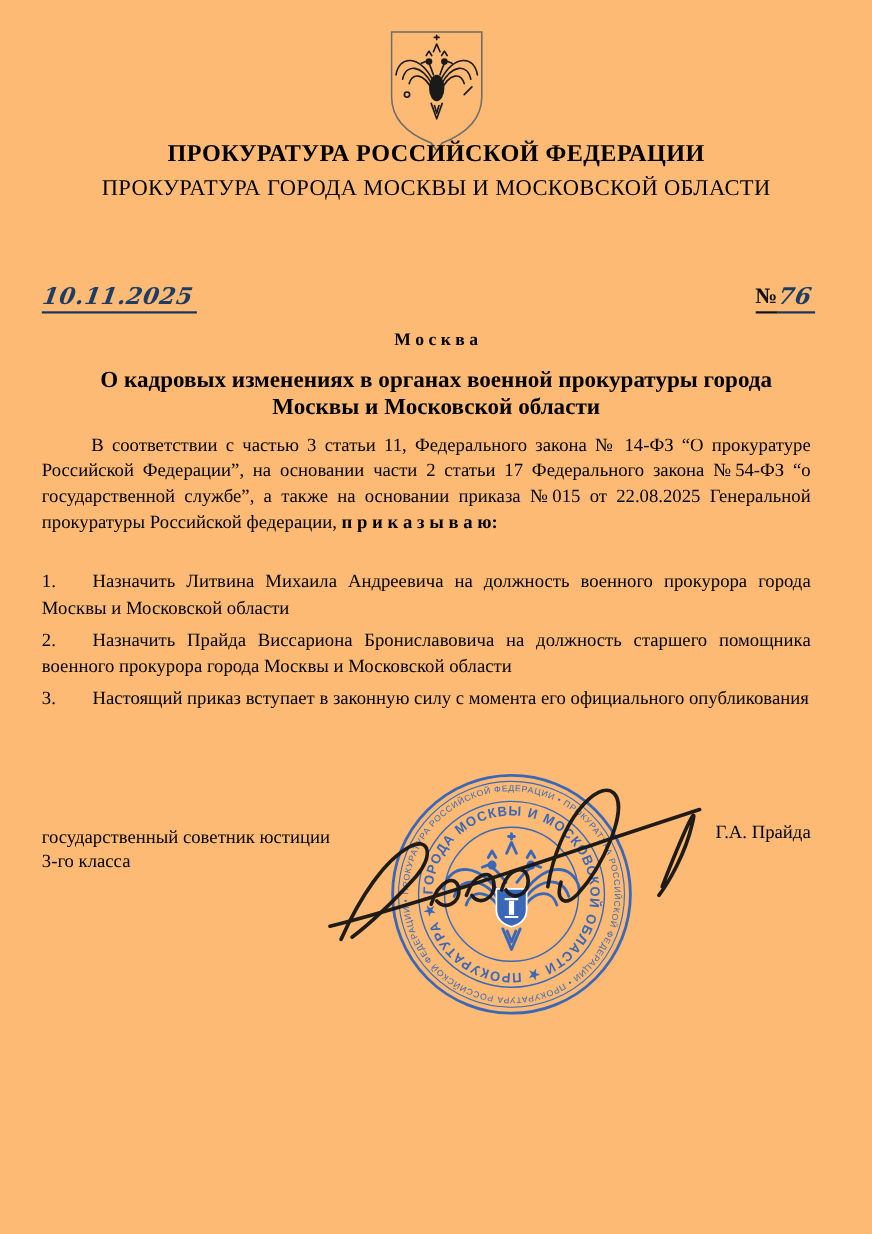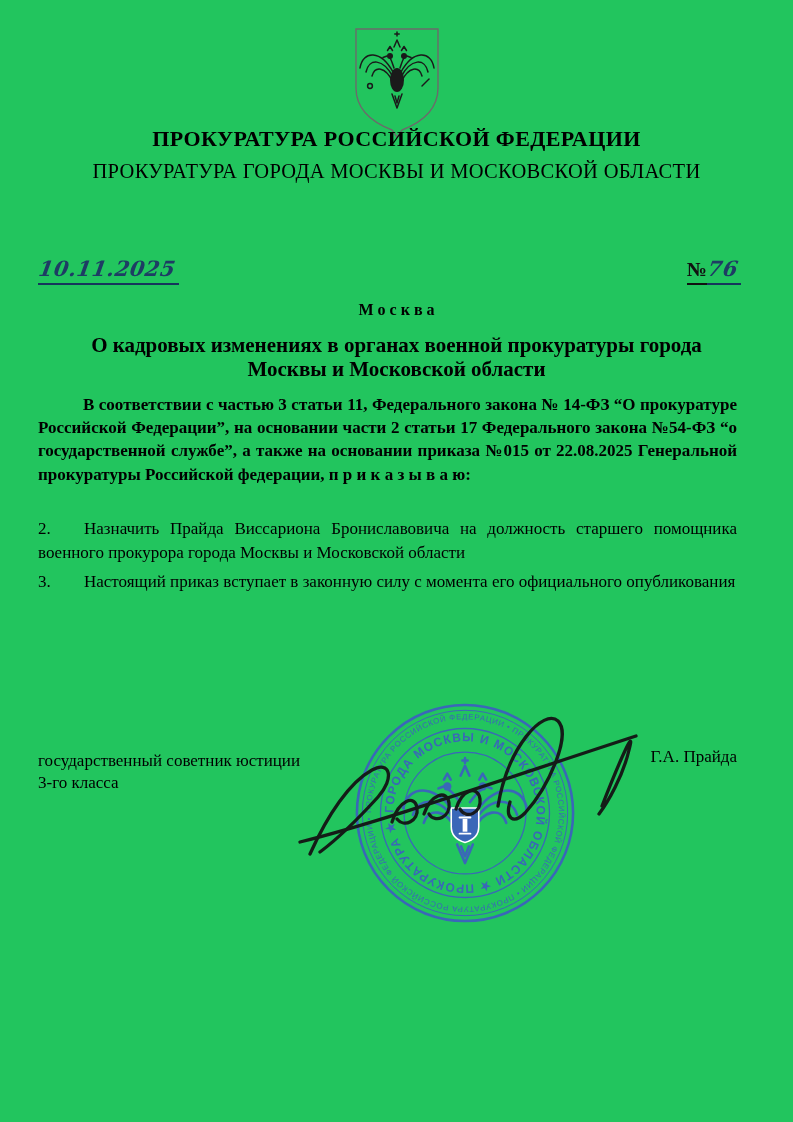--- a/index.html
+++ b/index.html
@@ -1,36 +1,36 @@
 <!DOCTYPE html>
 <html><head>
 <meta charset="utf-8">
 <style>
   html,body{margin:0;padding:0;background:#ffffff;}
-  .page{position:relative;width:793px;height:1122px;margin:0 auto;background:#22c55e;
+  .page{position:relative;width:793px;height:1122px;margin:0 auto;background:#fdba74;
         font-family:"Liberation Serif","DejaVu Serif",serif;color:#000;overflow:hidden;}
   .abs{position:absolute;}
   .center{left:0;width:100%;text-align:center;}
   .gerb{top:26px;left:50%;transform:translateX(-50%);width:92px;height:118px;}
   .h1{top:126px;font-size:22px;font-weight:bold;letter-spacing:.4px;}
   .h2{top:160px;font-size:20.5px;letter-spacing:.3px;}
   .doctype{top:210px;font-size:20px;font-weight:bold;letter-spacing:3px;}
   .meta{top:256px;left:38px;right:52px;display:flex;justify-content:space-between;align-items:flex-end;}
   .scriptnum{font-style:italic;font-weight:bold;color:#1e3c64;font-size:21px;letter-spacing:.5px;
              font-family:"DejaVu Serif",serif;}
   .u-blue{display:inline-block;border-bottom:2.5px solid #16355c;padding:0 3px 2px 1px;}
   .skew{display:inline-block;transform:skewX(-9deg);}
   .no-sign{font-size:20px;font-weight:bold;color:#111;display:inline-block;
            border-bottom:2.5px solid #111;padding-bottom:2px;}
   .numwrap{display:flex;align-items:flex-end;}
   .city{top:301px;font-size:16px;font-weight:bold;}
   .subject{top:334px;left:62px;right:62px;text-align:center;font-weight:bold;
            font-size:21px;line-height:23.5px;}
   .preamble{top:393px;left:38px;right:56px;margin:0;text-align:justify;
-            font-size:17px;line-height:23.2px;text-indent:45px;font-weight:bold;}
+            font-size:17px;line-height:23.2px;text-indent:45px;}
   .orders{top:517px;left:38px;right:56px;}
   .order{margin:0 0 6px 0;text-align:justify;font-size:17px;line-height:23.5px;}
   .onum{display:inline-block;width:46px;}
   .sig{top:694px;left:0;width:100%;height:280px;}
   .sig-left{position:absolute;left:38px;top:50px;font-size:17px;line-height:22px;}
   .sig-left .block2{margin-top:6px;}
   .sig-name{position:absolute;right:56px;top:53px;font-size:17px;}
   .stamp{position:absolute;left:352px;top:6px;width:226px;height:226px;}
   .stamp text{font-family:"Liberation Sans",sans-serif;}
   .stamp-big{font-size:12.5px;font-weight:bold;letter-spacing:1.2px;fill:#3a67b8;}
@@ -84,20 +84,21 @@
     </span>
   </div>
 
   <div class="abs center city">М о с к в а</div>
 
   <div class="abs subject">О кадровых изменениях в органах военной прокуратуры города Москвы и Московской области</div>
 
   <p class="abs preamble"><span>В соответствии с частью 3 статьи 11, Федерального закона № 14-ФЗ “О прокуратуре Российской Федерации”, на основании части 2 статьи 17 Федерального закона №54-ФЗ “о государственной службе”, а также на основании приказа №015 от 22.08.2025 Генеральной прокуратуры Российской федерации, </span><b>п р и к а з ы в а ю:</b></p>
 
   <div class="abs orders">
+    <p class="order"><span class="onum">1.</span><span>Назначить Литвина Михаила Андреевича на должность военного прокурора города Москвы и Московской области</span></p>
     <p class="order"><span class="onum">2.</span><span>Назначить Прайда Виссариона Брониславовича на должность старшего помощника военного прокурора города Москвы и Московской области</span></p>
     <p class="order"><span class="onum">3.</span><span>Настоящий приказ вступает в законную силу с момента его официального опубликования</span></p>
   </div>
 
   <div class="abs sig">
 
     <svg class="stamp" viewBox="0 0 230 230">
       <defs>
         <path id="ringOuter" d="M115,115 m-95.5,0 a95.5,95.5 0 1,1 191,0 a95.5,95.5 0 1,1 -191,0"></path>
         <path id="ringInner" d="M115,115 m-73,0 a73,73 0 1,1 146,0 a73,73 0 1,1 -146,0"></path>

